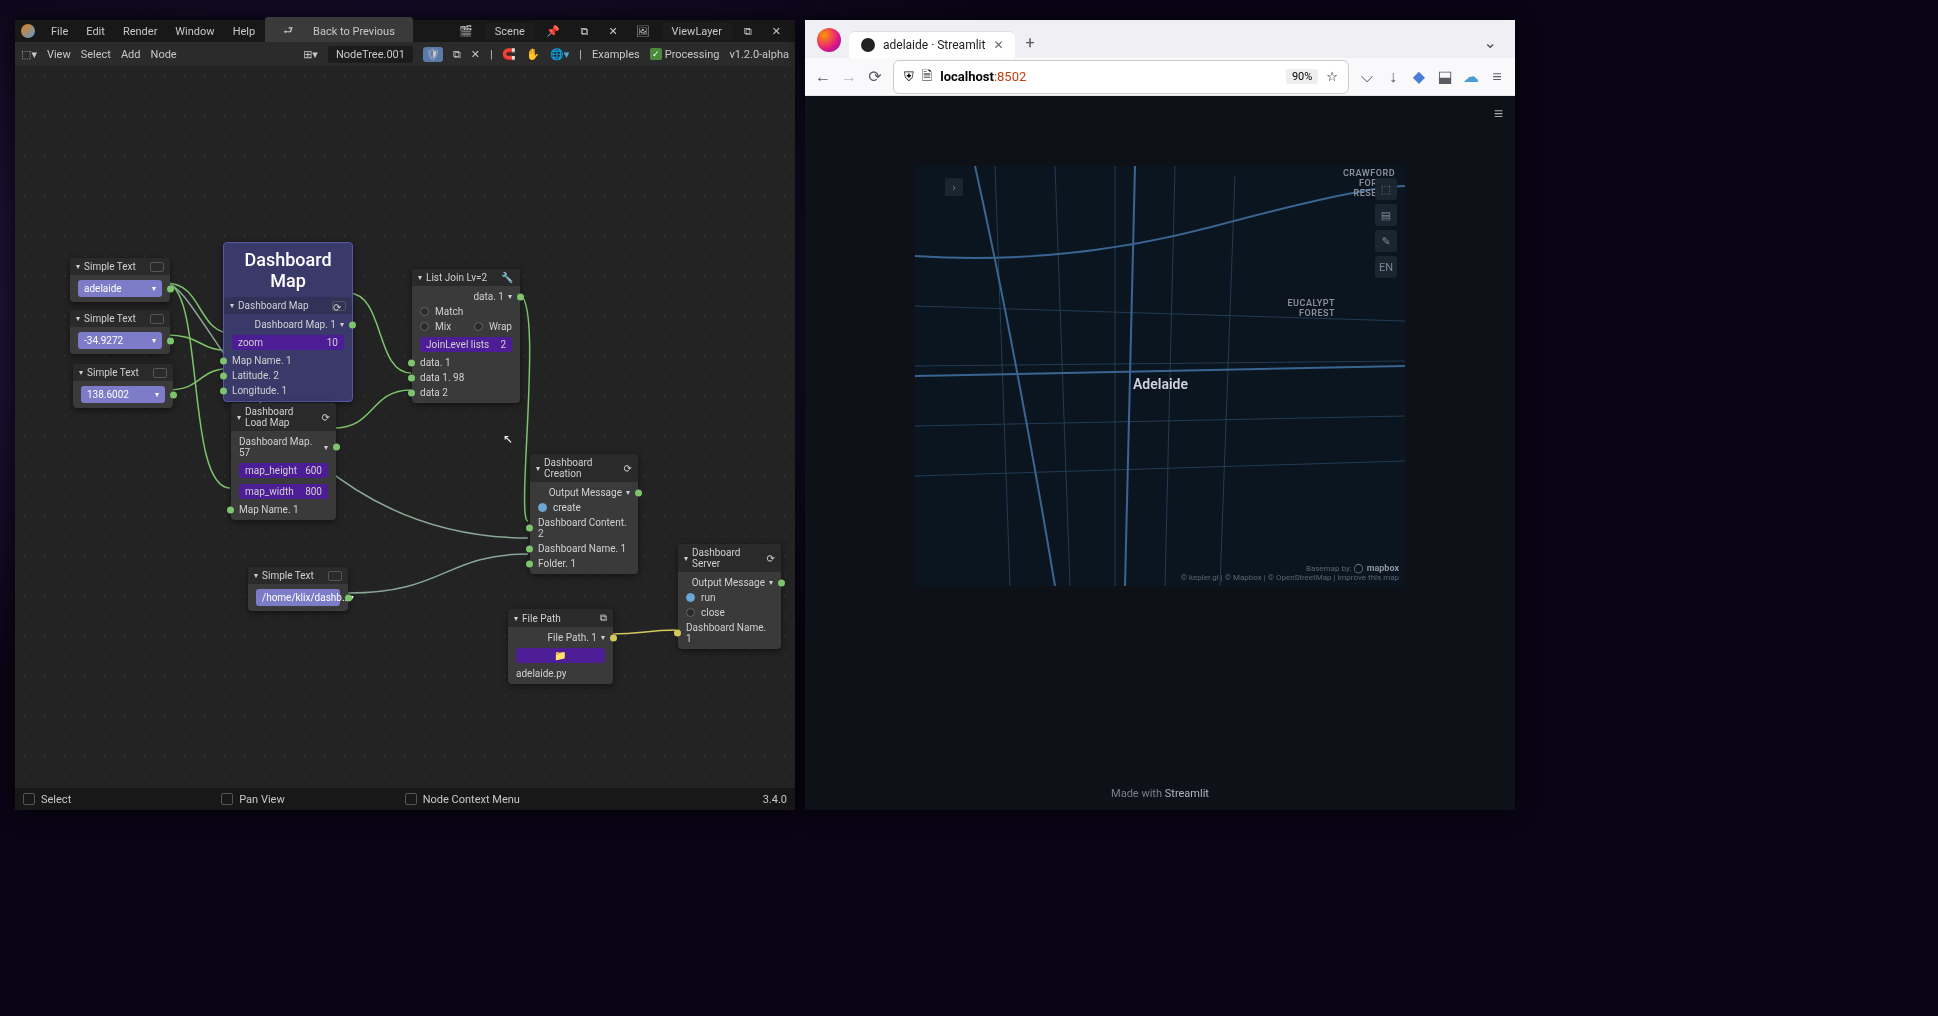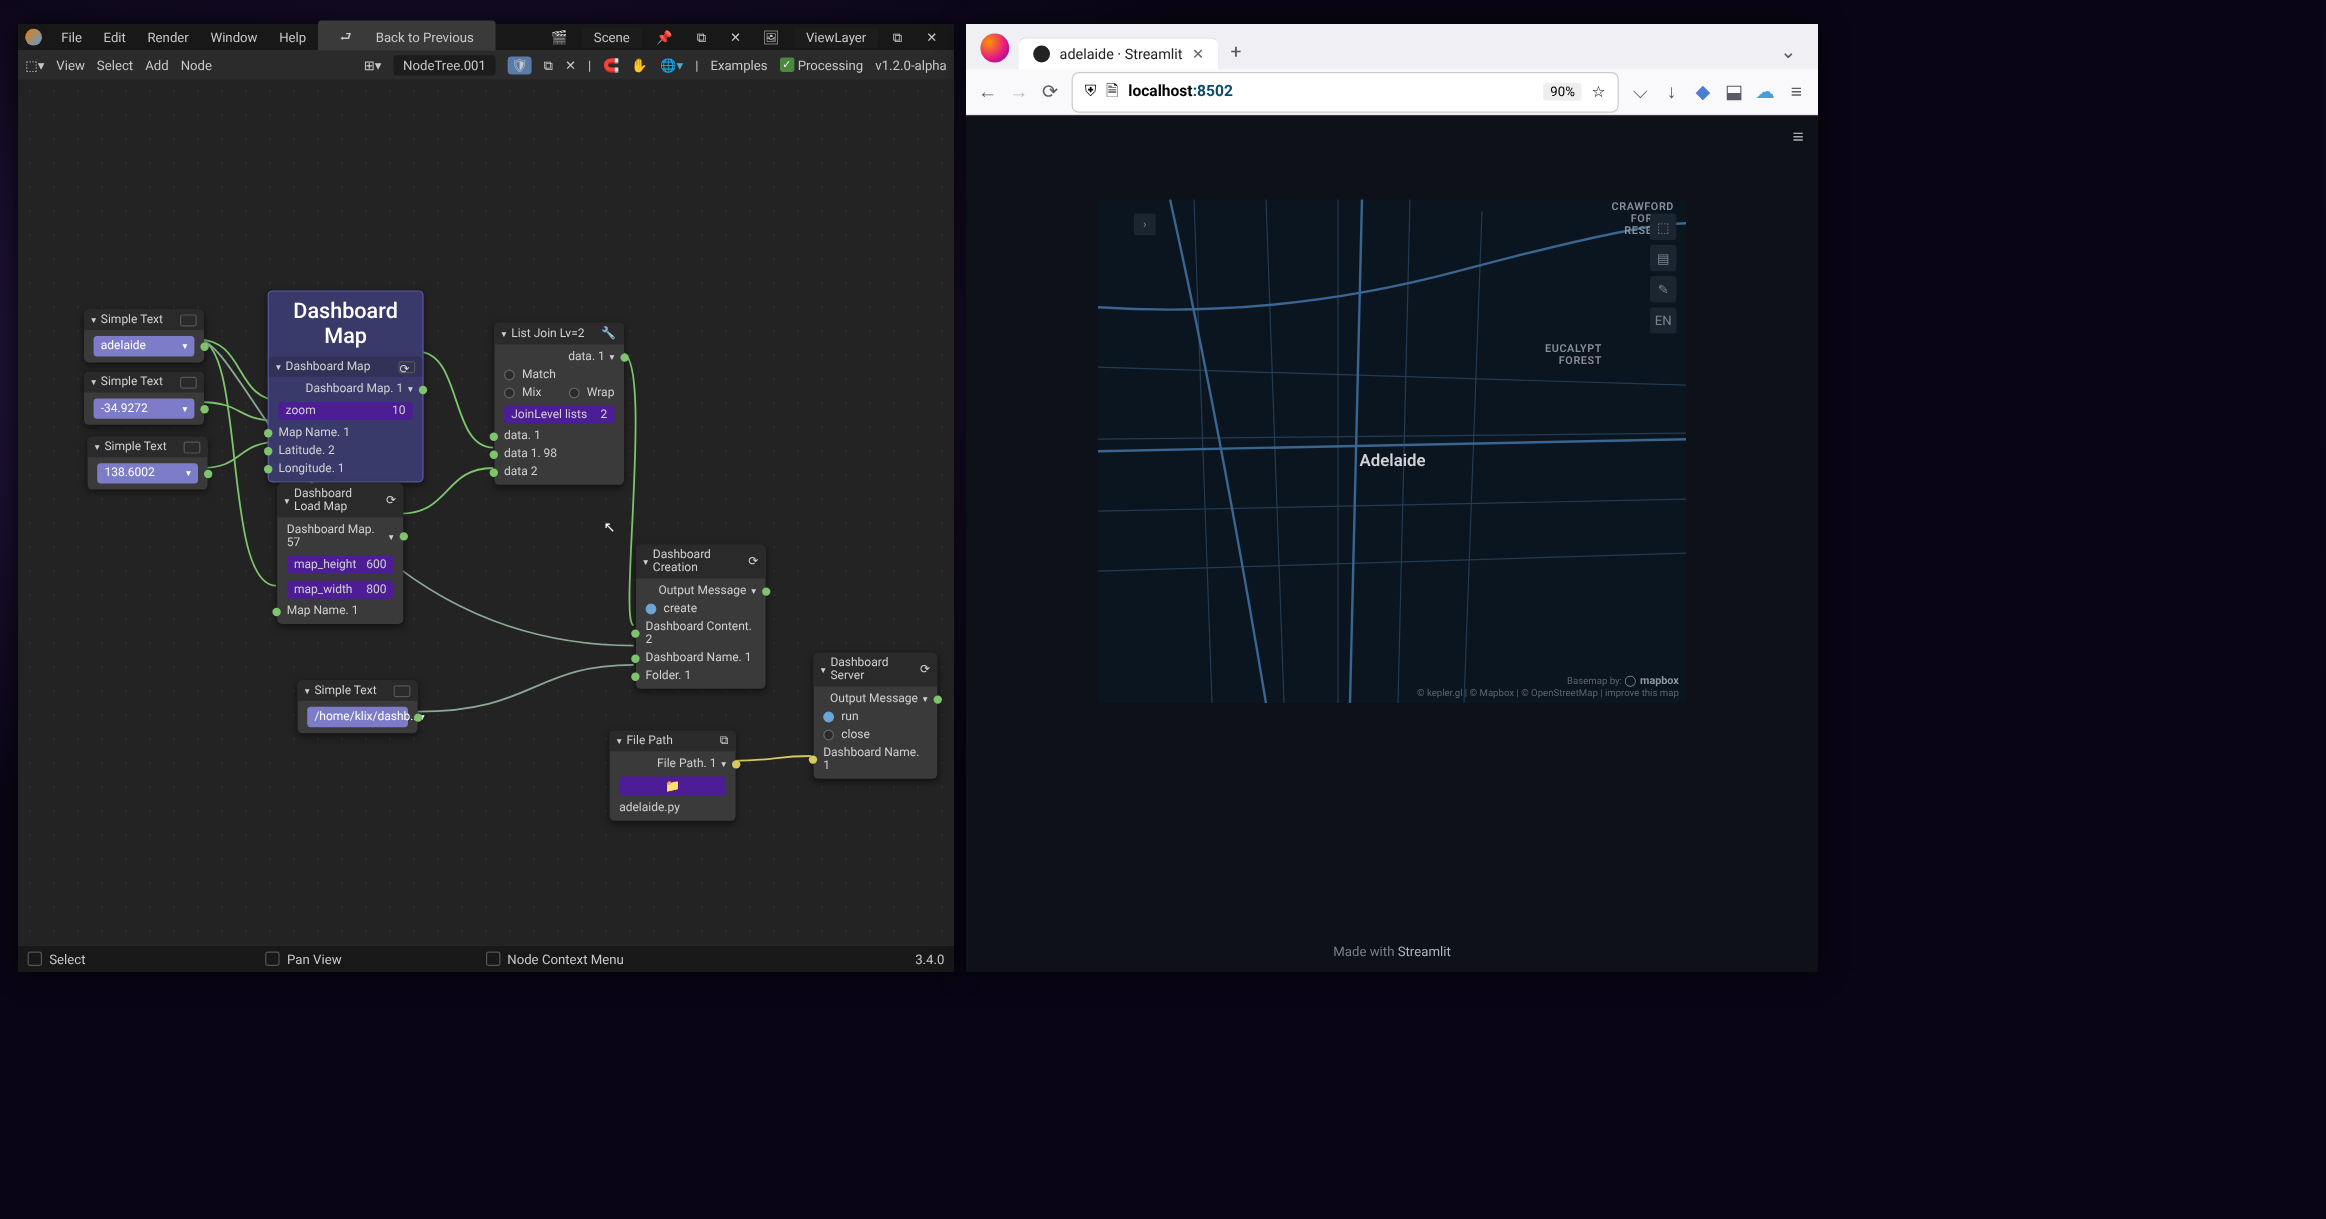--- a/index.html
+++ b/index.html
@@ -444,21 +444,21 @@
       <div class="spacer"></div>
       <div class="drop">⌄</div>
     </div>
     <div class="browser-toolbar">
       <div class="ico">←</div>
       <div class="ico" style="opacity:0.4;">→</div>
       <div class="ico">⟳</div>
       <div class="url">
         <span>⛨</span>
         <span>🗎</span>
-        <span><b>localhost</b><span style="color:#0c4a6e;font-weight:bold;">:8502</span></span>
+        <span><b>localhost</b><span style="color:#c2410c;">:8502</span></span>
         <span style="flex:1"></span>
         <span class="zoom">90%</span>
         <span>☆</span>
       </div>
       <div class="ico">⌵</div>
       <div class="ico">↓</div>
       <div class="ico" style="color:#4a7dd4;">◆</div>
       <div class="ico">⬓</div>
       <div class="ico" style="color:#4a9dd4;">☁</div>
       <div class="ico">≡</div>
@@ -483,21 +483,21 @@
             <path d="M220 0 Q215 200 210 420"></path>
             <path d="M0 90 Q150 100 300 60 T490 20"></path>
             <path d="M60 0 Q100 180 140 420"></path>
           </g>
         </svg>
         <div class="expand">›</div>
         <div class="label" style="left:218px; top:210px;">Adelaide</div>
         <div class="labelsm" style="right:10px; top:2px; white-space:pre;">CRAWFORD
 FOREST
 RESERVE</div>
-        <div class="labelsm" style="right:70px; top:120px; white-space:pre;">EUCALYPT
+        <div class="labelsm" style="right:70px; top:132px; white-space:pre;">EUCALYPT
 FOREST</div>
         <div class="controls">
           <div class="btn">⬚</div>
           <div class="btn">▤</div>
           <div class="btn">✎</div>
           <div class="btn">EN</div>
         </div>
         <div class="attrib">
           <div><span>Basemap by:</span> <span class="mapbox">◯ <b>mapbox</b></span></div>
           <div>© kepler.gl | © Mapbox | © OpenStreetMap | improve this map</div>

